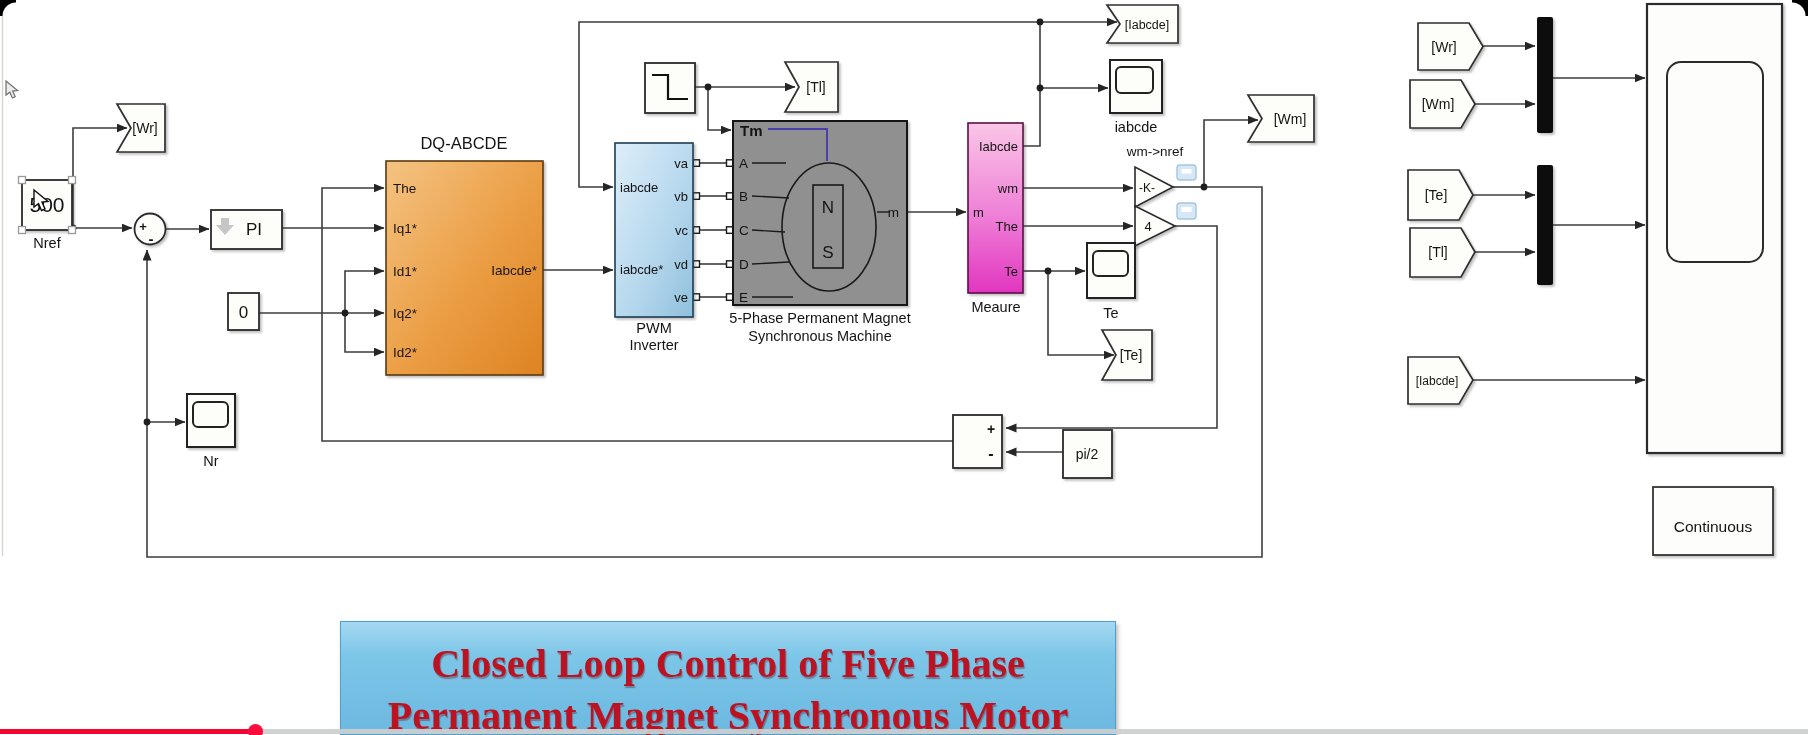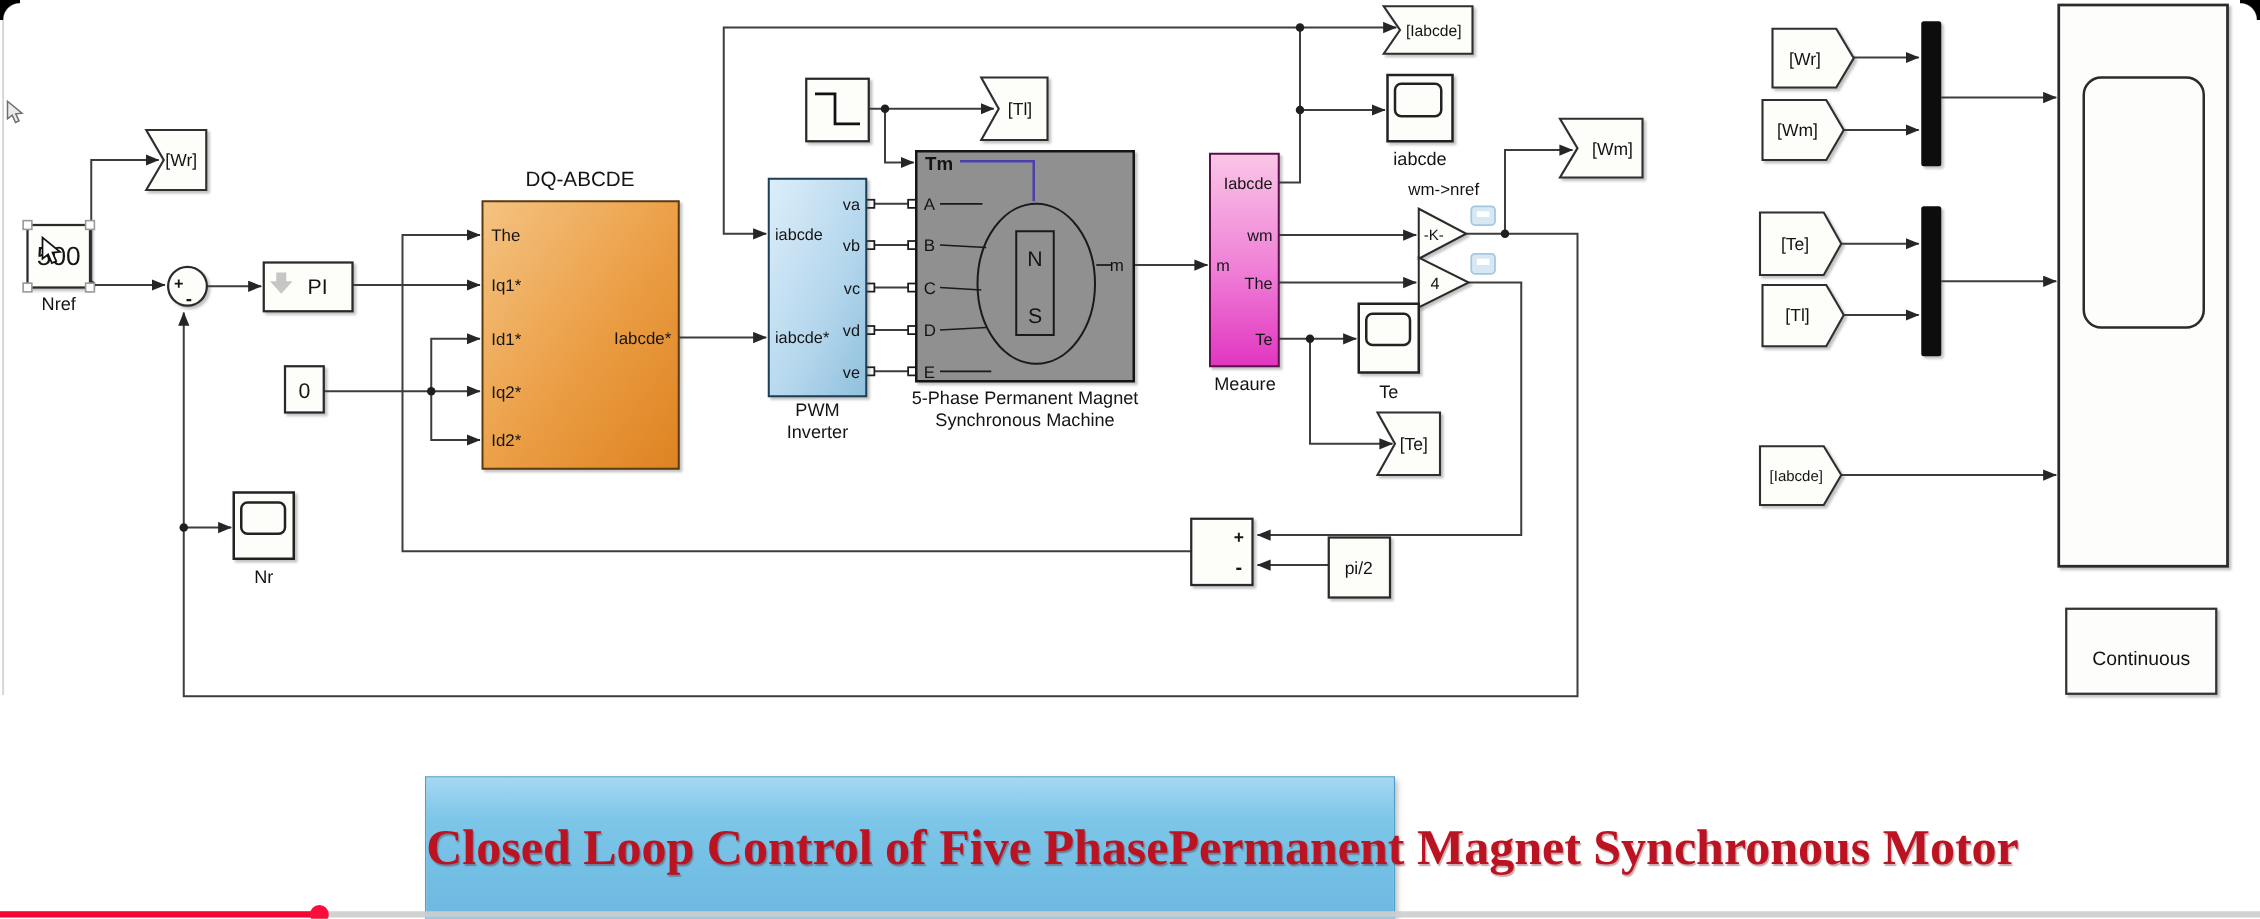--- a/index.html
+++ b/index.html
@@ -8,21 +8,21 @@
     font-family:"Liberation Sans",sans-serif;
     background:linear-gradient(180deg,#f8f8f3 0%,#f7f7f2 55%,#ececе7 0%,#ebebe6 78%,#dfdfda 92%,#d2d2cd 100%);
   }
   svg text{font-family:"Liberation Sans",sans-serif;fill:#141414;}
   .sh{filter:drop-shadow(2px 2.5px 1px rgba(70,70,70,0.33));}
   .wire{fill:none;stroke:#3d3d3d;stroke-width:1.6;}
   #banner{
     position:absolute;left:340px;top:621px;width:776px;height:114px;
     background:linear-gradient(180deg,#a5d8f2 0%,#7cc6e8 30%,#6cb8e0 100%);
     border:1.5px solid #4f9fca;
-    display:flex;flex-direction:row;align-items:center;padding-top:0;box-sizing:border-box;
+    display:flex;flex-direction:column;align-items:center;padding-top:16px;box-sizing:border-box;
     box-shadow:2px 3px 4px rgba(60,60,60,0.35);
   }
   #banner div{
     font-family:"Liberation Serif",serif;font-weight:bold;font-size:40px;line-height:52px;
     color:#bb1322;text-shadow:1px 1.5px 1px rgba(90,0,10,0.35);white-space:nowrap;
   }
   .corner{position:absolute;width:16px;height:16px;top:0;}
   #corner-tl{left:0;background:radial-gradient(circle at 100% 100%, rgba(0,0,0,0) 13px, #000 14px);}
   #corner-tr{right:0;background:radial-gradient(circle at 0% 100%, rgba(0,0,0,0) 13px, #000 14px);}
   #ptrack{position:absolute;left:0;top:729px;width:1808px;height:5px;background:rgba(205,206,206,0.92);}

